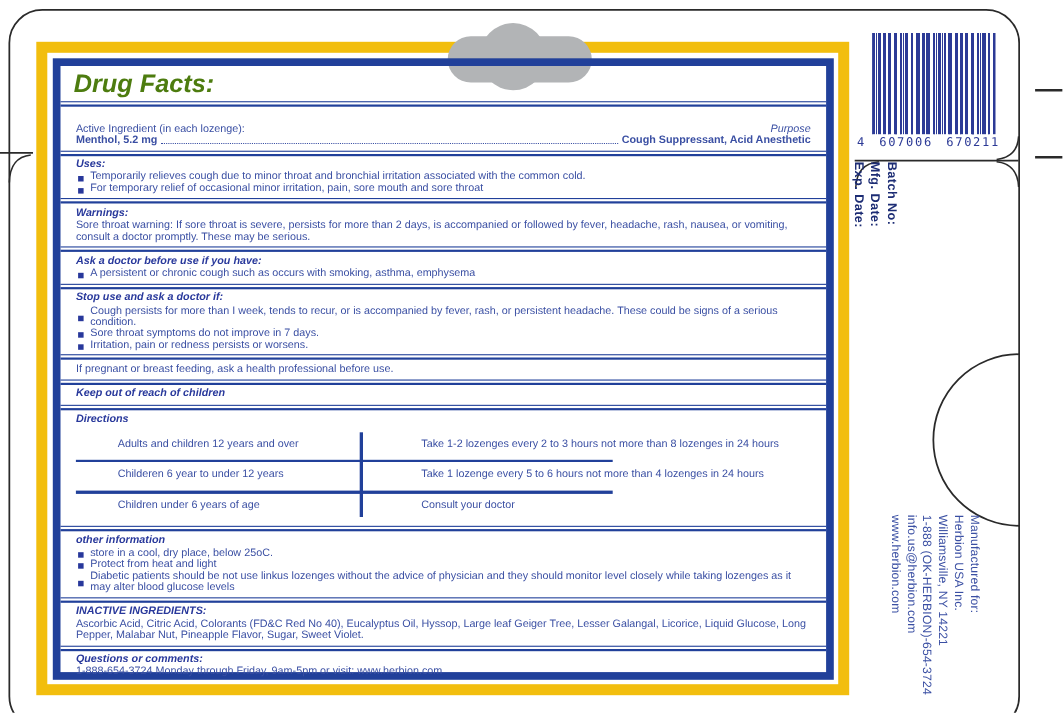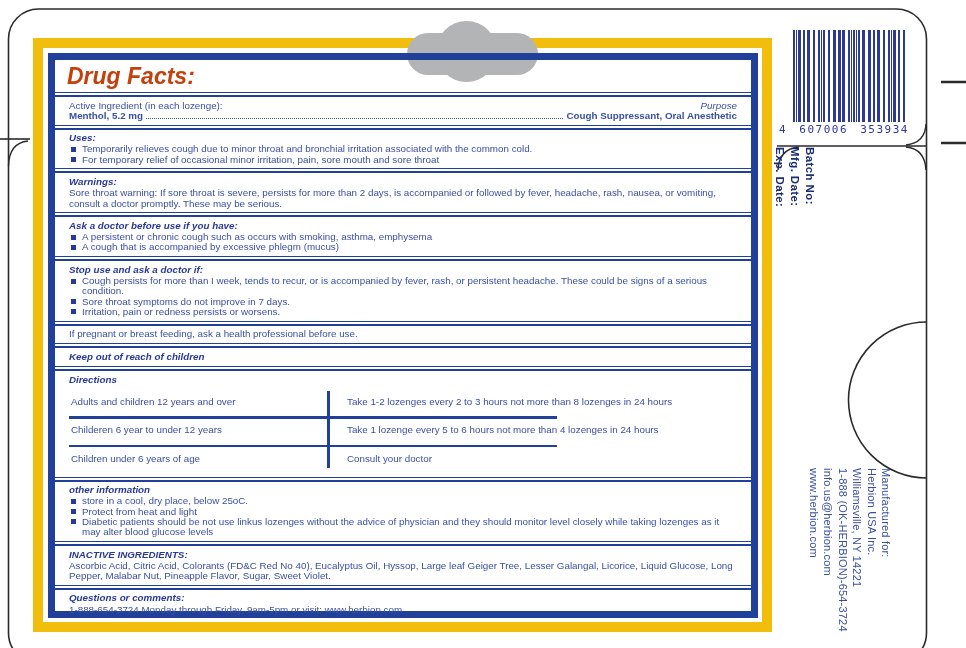--- a/index.html
+++ b/index.html
@@ -16,37 +16,37 @@
     border:7px solid #21409A;box-sizing:border-box;z-index:3;}
   
   .tab-bar{position:absolute;left:407px;top:33px;width:131px;height:42px;background:#b2b4b6;
     border-radius:21px;z-index:2;}
   .tab-circle{position:absolute;left:436px;top:21px;width:61px;height:61px;background:#b2b4b6;
     border-radius:50%;z-index:2;}
   
   .content{position:absolute;left:55px;top:60px;width:696px;height:551px;z-index:4;
     color:#3A4FA3;font-size:9.8px;line-height:10.3px;}
   .dftitle{font-size:23px;line-height:26px;font-weight:bold;font-style:italic;
-    color:#c2410c;padding:3px 0 3px 12px;}
+    color:#4d7c0f;padding:3px 0 3px 12px;}
   .rule{height:2px;border-top:1.2px solid #21409A;border-bottom:2.6px solid #21409A;}
   .sec{padding:3.5px 14px 3.5px;}
   .h{font-weight:bold;font-style:italic;color:#28389B;margin-bottom:1px;}
   ul{margin:0;padding:0;list-style:none;}
-  li.bullet{display:flex;align-items:flex-start;}
+  li.bullet{display:flex;align-items:center;}
   .sq{flex:0 0 5px;width:5px;height:5px;background:#28389B;margin:2.5px 6px 0 2px;}
   
   .ai-r1{display:flex;justify-content:space-between;align-items:flex-end;}
-  .purpose{font-style:italic;}
+  .purpose{font-style:italic;margin-top:12px;}
   .ai-r2{display:flex;align-items:flex-end;font-weight:bold;}
   .leader{flex:1;border-bottom:1.6px dotted #3A4FA3;margin:0 3px 2px 3px;}
   
   .dir-table{position:relative;margin-top:3px;}
   .vline{position:absolute;left:258px;top:3px;bottom:5px;width:2.5px;background:#21409A;}
   .dir-row{display:grid;grid-template-columns:258px 1fr;position:relative;}
-  .dir-row > div{padding:9px 4px 9px 2px;}
+  .dir-row > div{padding:9px 4px 9px 2px;margin-left:36px;}
   .dir-row > div:last-child{padding-left:20px;}
   .dir-row + .dir-row::before{content:"";position:absolute;left:0px;top:0;width:488px;height:2.2px;
     background:#21409A;}
   
   .barcode{position:absolute;left:793px;top:30px;width:112px;height:92px;z-index:4;
     background-image:
       repeating-linear-gradient(90deg,#2C3A96 0 2px,transparent 2px 5px),
       repeating-linear-gradient(90deg,#2C3A96 0 1px,transparent 1px 7px),
       repeating-linear-gradient(90deg,transparent 0 3px,#2C3A96 3px 4px,transparent 4px 11px);}
   .bc-digits{position:absolute;left:779px;top:123px;width:130px;z-index:4;display:flex;
@@ -84,21 +84,21 @@
   <div class="rule"></div>
 
   <div class="sec">
     <div class="ai-r1">
       <span>Active Ingredient (in each lozenge):</span>
       <span class="purpose">Purpose</span>
     </div>
     <div class="ai-r2">
       <span>Menthol, 5.2 mg</span>
       <span class="leader"></span>
-      <span>Cough Suppressant, Oral Anesthetic</span>
+      <span>Cough Suppressant, Acid Anesthetic</span>
     </div>
   </div>
   <div class="rule"></div>
 
   <div class="sec">
     <div class="h">Uses:</div>
     <ul>
       <li class="bullet">
           <span class="sq"></span>
           <span>Temporarily relieves cough due to minor throat and bronchial irritation associated with the common cold.</span>
@@ -116,24 +116,20 @@
     <div>Sore throat warning: If sore throat is severe, persists for more than 2 days, is accompanied or followed by fever, headache, rash, nausea, or vomiting, consult a doctor promptly. These may be serious.</div>
   </div>
   <div class="rule"></div>
 
   <div class="sec">
     <div class="h">Ask a doctor before use if you have:</div>
     <ul>
       <li class="bullet">
           <span class="sq"></span>
           <span>A persistent or chronic cough such as occurs with smoking, asthma, emphysema</span>
-        </li>
-      <li class="bullet">
-          <span class="sq"></span>
-          <span>A cough that is accompanied by excessive phlegm (mucus)</span>
         </li>
     </ul>
   </div>
   <div class="rule"></div>
 
   <div class="sec">
     <div class="h">Stop use and ask a doctor if:</div>
     <ul>
       <li class="bullet">
           <span class="sq"></span>
@@ -209,21 +205,21 @@
   <div class="sec">
     <div class="h">Questions or comments:</div>
     <div>1-888-654-3724 Monday through Friday, 9am-5pm or visit: www.herbion.com</div>
   </div>
 </div>
 
 <div class="barcode"></div>
 <div class="bc-digits">
   <span>4</span>
   <span>607006</span>
-  <span>353934</span>
+  <span>670211</span>
 </div>
 
 <div class="side-batch">
   <div>Batch No:</div>
   <div>Mfg. Date:</div>
   <div>Exp. Date:</div>
 </div>
 
 <div class="mfr">
   <div>Manufactured for:</div>

